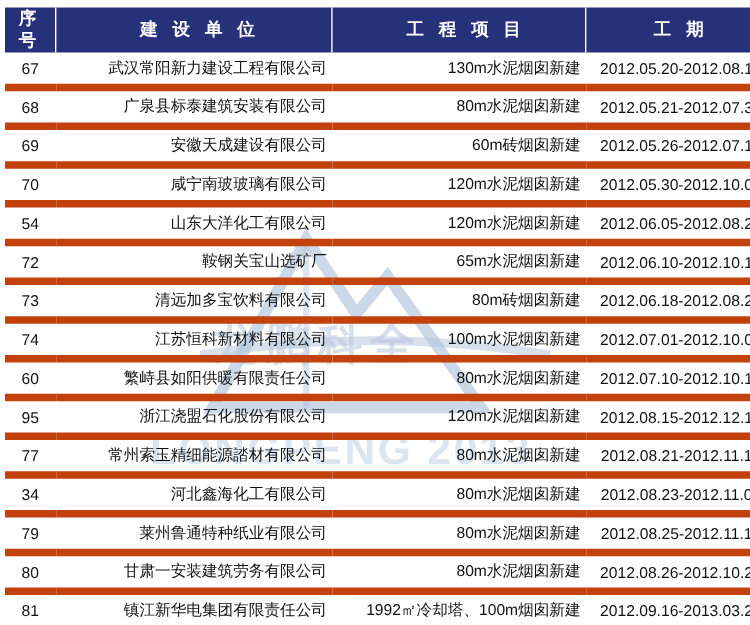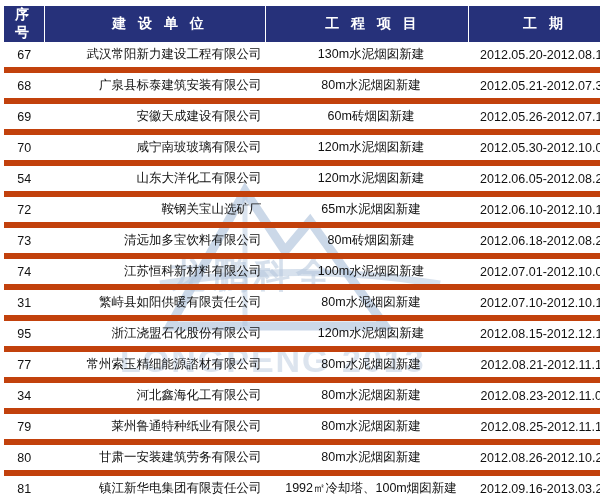--- a/index.html
+++ b/index.html
@@ -118,21 +118,21 @@
     padding: 0 4px;
     white-space: nowrap;
     overflow: hidden;
     background: transparent;
   }
   tr.alt td {
     background: #dde3ef;
   }
   .c-seq   { width: 40px;  text-align: center; }
   .c-unit  { width: 210px; text-align: right; padding-left: 10px !important; }
-  .c-proj  { width: 190px; text-align: center; padding-left: 12px !important; }
+  .c-proj  { width: 190px; text-align: right; padding-left: 12px !important; }
   .c-date  { width: 152px; text-align: center; }
 </style>
 </head>
 <body>
 
 <div class="page">
 
   <div class="watermark">
     <svg class="wm-mountain" viewBox="0 0 300 170">
       <path d="M20 160 L95 25 L135 85 L160 55 L235 160 Z" fill="none" stroke="rgba(175,195,220,0.65)" stroke-width="9"></path>
@@ -196,21 +196,21 @@
           <td class="c-proj">80m砖烟囱新建</td>
           <td class="c-date">2012.06.18-2012.08.22</td>
         </tr>
         <tr class="alt">
           <td class="c-seq">74</td>
           <td class="c-unit">江苏恒科新材料有限公司</td>
           <td class="c-proj">100m水泥烟囱新建</td>
           <td class="c-date">2012.07.01-2012.10.01</td>
         </tr>
         <tr>
-          <td class="c-seq">31</td>
+          <td class="c-seq">60</td>
           <td class="c-unit">繁峙县如阳供暖有限责任公司</td>
           <td class="c-proj">80m水泥烟囱新建</td>
           <td class="c-date">2012.07.10-2012.10.10</td>
         </tr>
         <tr class="alt">
           <td class="c-seq">95</td>
           <td class="c-unit">浙江浇盟石化股份有限公司</td>
           <td class="c-proj">120m水泥烟囱新建</td>
           <td class="c-date">2012.08.15-2012.12.15</td>
         </tr>

